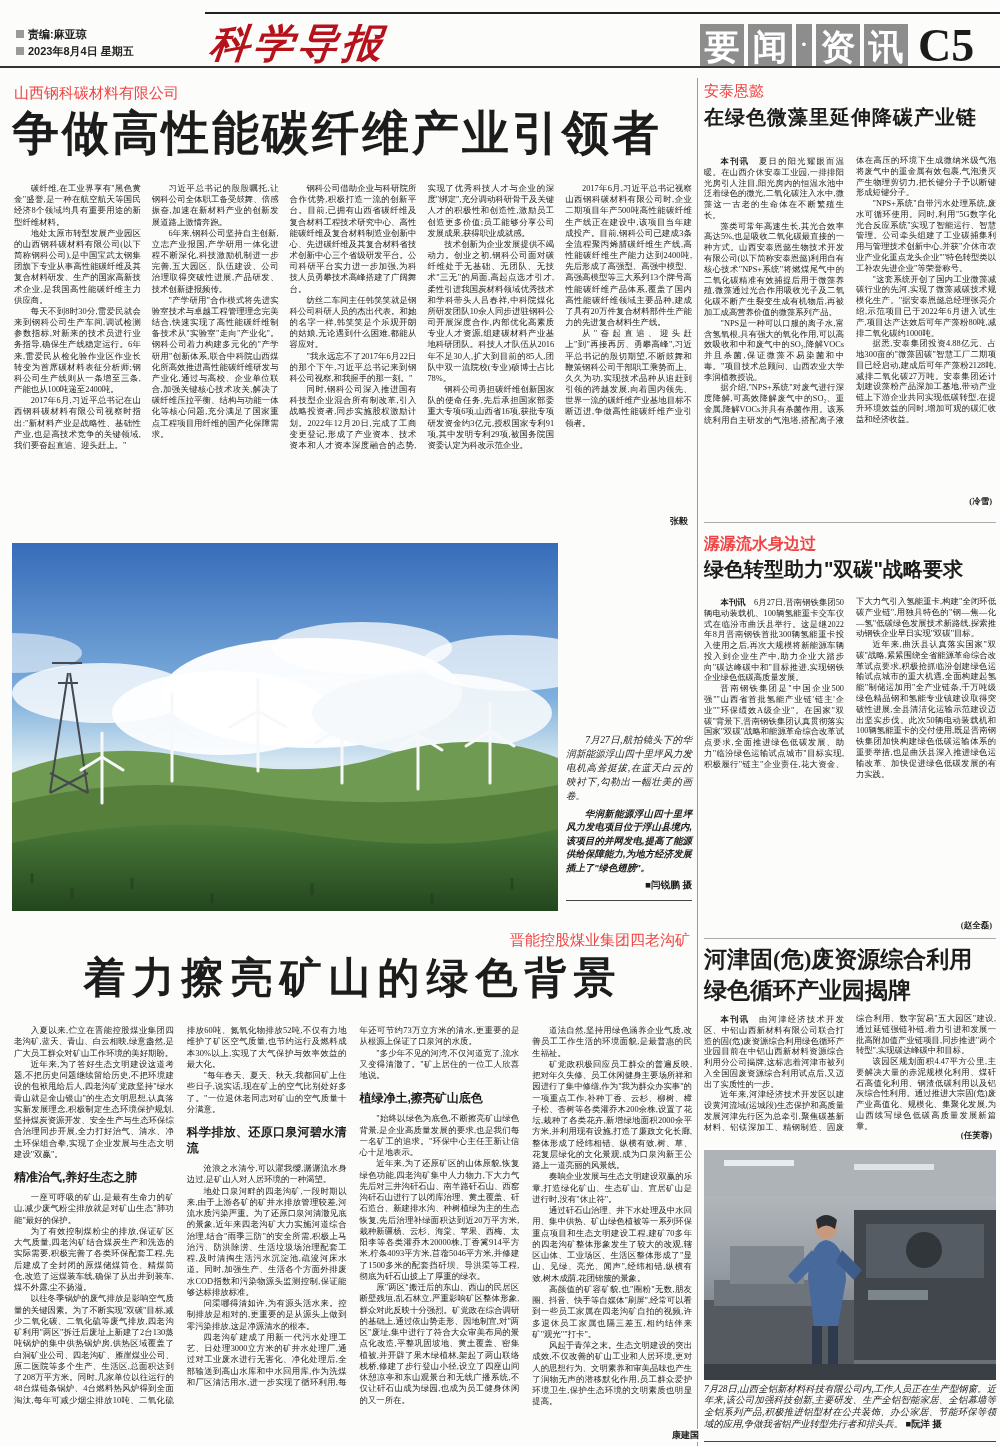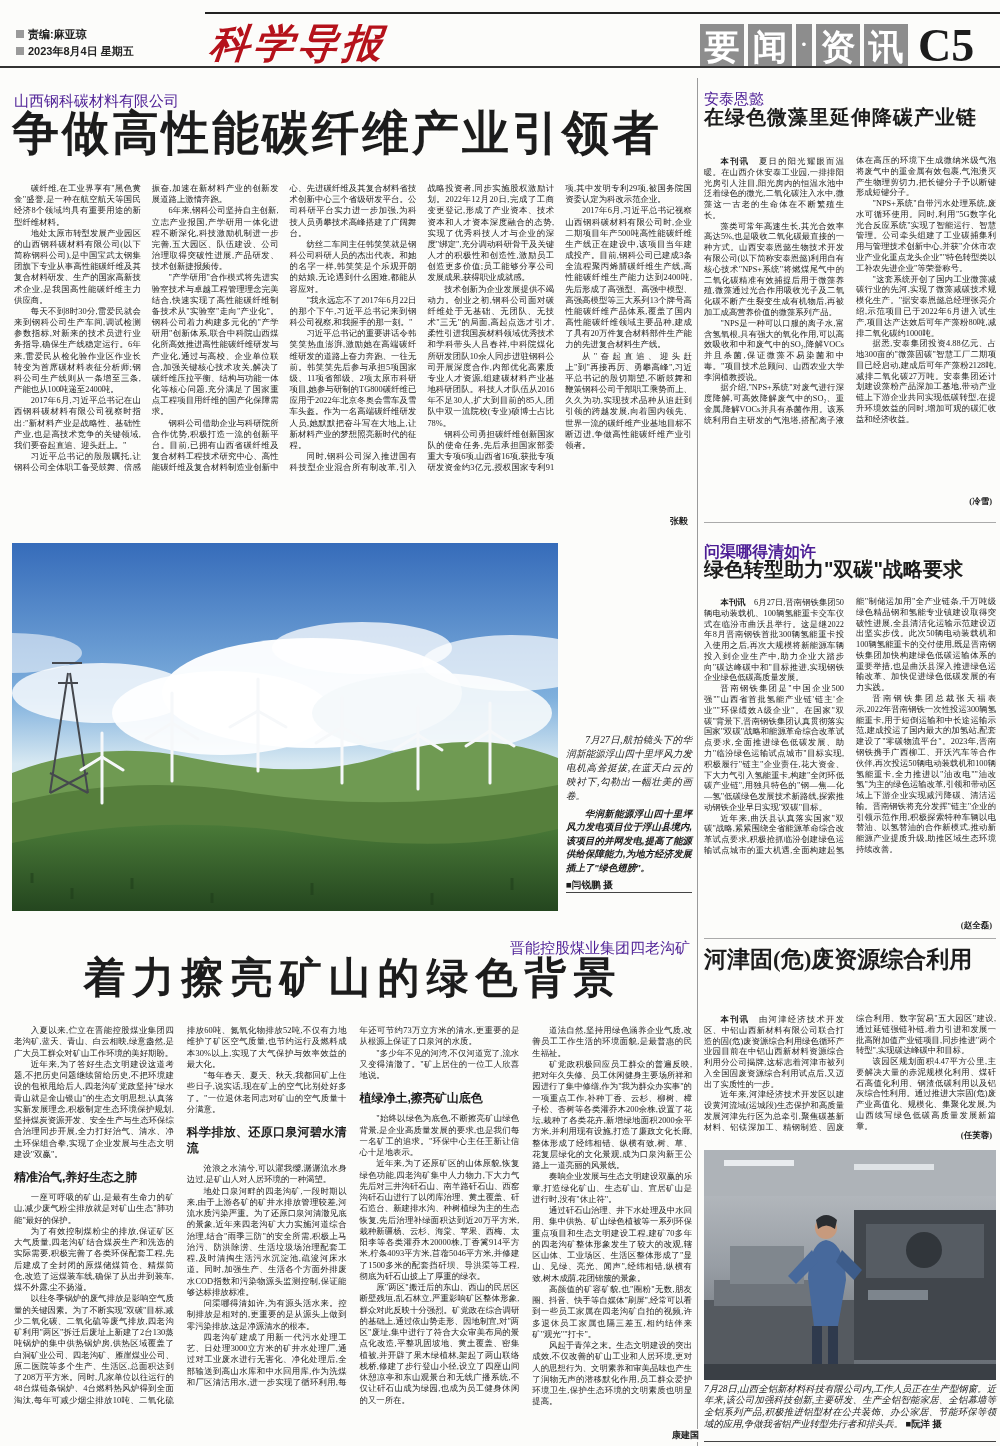--- a/index.html
+++ b/index.html
@@ -16,42 +16,42 @@
             color:#b5121b;letter-spacing:4px;transform:skewX(-6deg);
             font-family:"Liberation Serif",serif;}
   .secrow{left:700px;top:24px;display:flex;align-items:flex-end;}
   .secblock{width:44px;height:44px;background:#8d8d8d;color:#fff;text-align:center;line-height:46px;
             font-size:35px;font-weight:bold;margin-right:4px;font-family:"Liberation Sans",sans-serif;}
   .secdot{width:16px;height:44px;background:#8d8d8d;color:#fff;text-align:center;line-height:40px;
           font-size:22px;font-weight:bold;margin-right:4px;}
   .edition{font-size:46px;font-weight:bold;margin-left:6px;line-height:44px;font-family:"Liberation Serif",serif;}
   .vdiv{left:697px;top:78px;width:1px;height:1368px;background:#9a9a9a;}
   
-  .kicker{font-family:"Liberation Sans","DejaVu Sans",sans-serif;font-size:15px;color:#4c1d95;margin-top:8px;}
+  .kicker{font-family:"Liberation Sans","DejaVu Sans",sans-serif;font-size:15px;color:#ef4444;}
   .body-cols{text-align:justify;}
   .body-cols p{margin:0;text-indent:2em;}
   .body-cols p.subhead{text-indent:0;font-family:"Liberation Sans",sans-serif;font-weight:bold;
                        font-size:12px;margin:9px 0 7px 0;}
   .body-cols p b{font-family:"Liberation Sans",sans-serif;}
   .byline{font-weight:bold;background:#fcfcfa;padding-left:6px;}
   
   .a1-kicker{left:14px;top:84px;}
   .a1-head{left:12px;top:102px;width:680px;font-family:"Liberation Sans","DejaVu Sans",sans-serif;
            font-weight:900;font-size:47px;letter-spacing:3px;}
   .a1-body{left:14px;top:183px;width:678px;height:349px;column-count:5;column-gap:11px;
            font-size:8.4px;line-height:1.33;overflow:hidden;}
   .a1-byline{right:312px;top:515px;font-size:9px;}
   
   .wind-photo{left:12px;top:543px;width:546px;height:368px;overflow:hidden;}
   .wind-cap{left:566px;top:733px;width:126px;font-size:9.6px;line-height:1.45;text-align:justify;}
   .wind-cap .lede{font-style:italic;margin:0;text-indent:2em;}
   .wind-cap .capb{font-family:"Liberation Sans",sans-serif;font-weight:bold;margin:4px 0 0 0;
                   text-indent:2em;font-size:9.4px;font-style:italic;}
-  .wind-cap .credit{font-weight:bold;font-family:"Liberation Sans",sans-serif;
-                    border-bottom:1px solid #444;padding-bottom:0;margin-top:3px;font-style:normal;}
+  .wind-cap .credit{text-align:right;font-weight:bold;font-family:"Liberation Sans",sans-serif;
+                    border-bottom:1px solid #444;padding-bottom:8px;margin-top:3px;font-style:normal;}
   
   .mine-kicker{left:12px;top:931px;width:678px;text-align:right;}
   .mine-head{left:14px;top:950px;width:678px;text-align:center;font-weight:bold;font-size:42px;
              letter-spacing:7px;font-family:"Liberation Serif","DejaVu Serif",serif;}
   .mine-body{left:14px;top:1025px;width:678px;height:421px;column-count:4;column-gap:13px;
              font-size:8.4px;line-height:1.34;overflow:hidden;}
   .mine-byline{right:301px;bottom:4px;font-size:9px;}
   
   .r{left:704px;width:292px;}
   .mg-kicker{top:82px;}
@@ -101,21 +101,20 @@
       <p>碳纤维,在工业界享有"黑色黄金"盛誉,是一种在航空航天等国民经济8个领域均具有重要用途的新型纤维材料。</p>
       <p>地处太原市转型发展产业园区的山西钢科碳材料有限公司(以下简称钢科公司),是中国宝武太钢集团旗下专业从事高性能碳纤维及其复合材料研发、生产的国家高新技术企业,是我国高性能碳纤维主力供应商。</p>
       <p>每天不到8时30分,雷爱民就会来到钢科公司生产车间,调试检测参数指标,对新来的技术员进行业务指导,确保生产线稳定运行。6年来,雷爱民从检化验作业区作业长转变为首席碳材料表征分析师;钢科公司生产线则从一条增至三条,产能也从100吨递至2400吨。</p>
       <p>2017年6月,习近平总书记在山西钢科碳材料有限公司视察时指出:"新材料产业是战略性、基础性产业,也是高技术竞争的关键领域,我们要奋起直追、迎头赶上。"</p>
       <p>习近平总书记的殷殷嘱托,让钢科公司全体职工备受鼓舞、倍感振奋,加速在新材料产业的创新发展道路上激情奔跑。</p>
       <p>6年来,钢科公司坚持自主创新,立志产业报国,产学研用一体化进程不断深化,科技激励机制进一步完善,五大园区、队伍建设、公司治理取得突破性进展,产品研发、技术创新捷报频传。</p>
       <p>"产学研用"合作模式将先进实验室技术与卓越工程管理理念完美结合,快速实现了高性能碳纤维制备技术从"实验室"走向"产业化"。钢科公司着力构建多元化的"产学研用"创新体系,联合中科院山西煤化所高效推进高性能碳纤维研发与产业化,通过与高校、企业单位联合,加强关键核心技术攻关,解决了碳纤维压拉平衡、结构与功能一体化等核心问题,充分满足了国家重点工程项目用纤维的国产化保障需求。</p>
       <p>钢科公司借助企业与科研院所合作优势,积极打造一流的创新平台。目前,已拥有山西省碳纤维及复合材料工程技术研究中心、高性能碳纤维及复合材料制造业创新中心、先进碳纤维及其复合材料省技术创新中心三个省级研发平台。公司科研平台实力进一步加强,为科技人员勇攀技术高峰搭建了广阔舞台。</p>
       <p>纺丝二车间主任韩笑笑就是钢科公司科研人员的杰出代表。和她的名字一样,韩笑笑是个乐观开朗的姑娘,无论遇到什么困难,都能从容应对。</p>
       <p>"我永远忘不了2017年6月22日的那个下午,习近平总书记来到钢科公司视察,和我握手的那一刻。"</p>
-      <p>习近平总书记的重要讲话令韩笑笑热血澎湃,激励她在高端碳纤维研发的道路上奋力奔跑、一往无前。韩笑笑先后参与承担5项国家级、11项省部级、2项太原市科研项目,她参与研制的TG800碳纤维已应用于2022年北京冬奥会雪车及雪车头盔。作为一名高端碳纤维研发人员,她默默把奋斗写在大地上,让新材料产业的梦想照亮新时代的征程。</p>
       <p>同时,钢科公司深入推进国有科技型企业混合所有制改革,引入战略投资者,同步实施股权激励计划。2022年12月20日,完成了工商变更登记,形成了产业资本、技术资本和人才资本深度融合的态势,实现了优秀科技人才与企业的深度"绑定",充分调动科研骨干及关键人才的积极性和创造性,激励员工创造更多价值;员工能够分享公司发展成果,获得职业成就感。</p>
       <p>技术创新为企业发展提供不竭动力。创业之初,钢科公司面对碳纤维处于无基础、无团队、无技术"三无"的局面,高起点选才引才,柔性引进我国炭材料领域优秀技术和学科带头人吕春祥,中科院煤化所研发团队10余人同步进驻钢科公司开展深度合作,内部优化高素质专业人才资源,组建碳材料产业基地科研团队。科技人才队伍从2016年不足30人,扩大到目前的85人,团队中双一流院校(专业)硕博士占比78%。</p>
       <p>钢科公司勇担碳纤维创新国家队的使命任务,先后承担国家部委重大专项6项,山西省16项,获批专项研发资金约3亿元,授权国家专利91项,其中发明专利29项,被国务院国资委认定为科改示范企业。</p>
       <p>2017年6月,习近平总书记视察山西钢科碳材料有限公司时,企业二期项目年产500吨高性能碳纤维生产线正在建设中,该项目当年建成投产。目前,钢科公司已建成3条全流程聚丙烯腈碳纤维生产线,高性能碳纤维生产能力达到2400吨,先后形成了高强型、高强中模型、高强高模型等三大系列13个牌号高性能碳纤维产品体系,覆盖了国内高性能碳纤维领域主要品种,建成了具有20万件复合材料部件生产能力的先进复合材料生产线。</p>
       <p>从"奋起直追、迎头赶上"到"再接再厉、勇攀高峰",习近平总书记的殷切期望,不断鼓舞和鞭策钢科公司干部职工乘势而上、久久为功,实现技术品种从追赶到引领的跨越发展,向着国内领先、世界一流的碳纤维产业基地目标不断迈进,争做高性能碳纤维产业引领者。</p>
     </div>
   <div class="abs byline a1-byline">张毅</div>
 
   <div class="abs wind-photo">
     <svg width="546" height="368" viewBox="0 0 546 368" preserveAspectRatio="none">
@@ -237,33 +236,33 @@
       <p>藻类可常年高速生长,其光合效率高达5%,也是吸收二氧化碳最直接的一种方式。山西安泰恩懿生物技术开发有限公司(以下简称安泰恩懿)利用自有核心技术"NPS+系统"将燃煤尾气中的二氧化碳精准有效捕捉后用于微藻养殖,微藻通过光合作用吸收光子及二氧化碳不断产生裂变生成有机物后,再被加工成高营养价值的微藻系列产品。</p>
       <p>"NPS是一种可以口服的离子水,富含氢氧根,具有强大的氧化作用,可以高效吸收和中和废气中的SO₂,降解VOCs并且杀菌,保证微藻不易染菌和中毒。"项目技术总顾问、山西农业大学李润植教授说。</p>
       <p>据介绍,"NPS+系统"对废气进行深度降解,可高效降解废气中的SO₂、重金属,降解VOCs并具有杀菌作用。该系统利用自主研发的气泡塔,搭配离子液体在高压的环境下生成微纳米级气泡将废气中的重金属有效包裹,气泡溃灭产生物理剪切力,把长键分子予以断键形成短键分子。</p>
       <p>"NPS+系统"自带污水处理系统,废水可循环使用。同时,利用"5G数字化光合反应系统"实现了智能运行、智慧管理。公司牵头组建了工业碳捕集利用与管理技术创新中心,并获"介休市农业产业化重点龙头企业""特色转型类以工补农先进企业"等荣誉称号。</p>
       <p>"这套系统开创了国内工业微藻减碳行业的先河,实现了微藻减碳技术规模化生产。"据安泰恩懿总经理张亮介绍,示范项目已于2022年6月进入试生产,项目达产达效后可年产藻粉80吨,减排二氧化碳约1000吨。</p>
       <p>据悉,安泰集团投资4.88亿元、占地300亩的"微藻固碳"智慧工厂二期项目已经启动,建成后可年产藻粉2128吨,减排二氧化碳27万吨。安泰集团还计划建设藻粉产品深加工基地,带动产业链上下游企业共同实现低碳转型,在提升环境效益的同时,增加可观的碳汇收益和经济收益。</p>
     </div>
   <div class="abs byline mg-byline">(冷雪)</div>
   <div class="abs r hr1"></div>
 
-  <div class="abs r kicker jn-kicker">问渠哪得清如许</div>
+  <div class="abs r kicker jn-kicker">潺潺流水身边过</div>
   <div class="abs r jn-head">绿色转型助力"双碳"战略要求</div>
   <div class="abs r body-cols jn-body">
       <p><b>本刊讯</b>　6月27日,晋南钢铁集团50辆电动装载机、100辆氢能重卡交车仪式在临汾市曲沃县举行。这是继2022年8月晋南钢铁首批300辆氢能重卡投入使用之后,再次大规模将新能源车辆投入到企业生产中,助力企业大踏步向"碳达峰碳中和"目标推进,实现钢铁企业绿色低碳高质量发展。</p>
       <p>晋南钢铁集团是"中国企业500强""山西省首批氢能产业链'链主'企业""环保绩效A级企业"。在国家"双碳"背景下,晋南钢铁集团认真贯彻落实国家"双碳"战略和能源革命综合改革试点要求,全面推进绿色低碳发展、助力"临汾绿色运输试点城市"目标实现,积极履行"链主"企业责任,花大资金、下大力气引入氢能重卡,构建"全闭环低碳产业链",用独具特色的"钢—焦—化—氢"低碳绿色发展技术新路线,探索推动钢铁企业早日实现"双碳"目标。</p>
       <p>近年来,曲沃县认真落实国家"双碳"战略,紧紧围绕全省能源革命综合改革试点要求,积极抢抓临汾创建绿色运输试点城市的重大机遇,全面构建起氢能"制储运加用"全产业链条,千万吨级绿色精品钢和氢能专业镇建设取得突破性进展,全县清洁化运输示范建设迈出坚实步伐。此次50辆电动装载机和100辆氢能重卡的交付使用,既是晋南钢铁集团加快构建绿色低碳运输体系的重要举措,也是曲沃县深入推进绿色运输改革、加快促进绿色低碳发展的有力实践。</p>
-      <p>晋南钢铁集团总裁张天福表示,2022年晋南钢铁一次性投运300辆氢能重卡,用于短倒运输和中长途运输示范,建成投运了国内最大的加氢站,配套建设了"零碳物流平台"。2023年,晋南钢铁携手广西柳工、开沃汽车等合作伙伴,再次投运50辆电动装载机和100辆氢能重卡,全力推进以"油改电""油改氢"为主的绿色运输改革,引领和带动区域上下游企业实现减污降碳、清洁运输。晋南钢铁将充分发挥"链主"企业的引领示范作用,积极探索特种车辆以电替油、以氢替油的合作新模式,推动新能源产业提质升级,助推区域生态环境持续改善。</p>
     </div>
   <div class="abs byline jn-byline">(赵全磊)</div>
   <div class="abs r hr2"></div>
 
   <div class="abs r hj-head">
     <div>河津固(危)废资源综合利用</div>
+    <div>绿色循环产业园揭牌</div>
   </div>
   <div class="abs r body-cols hj-body">
       <p><b>本刊讯</b>　由河津经济技术开发区、中铝山西新材料有限公司联合打造的固(危)废资源综合利用绿色循环产业园目前在中铝山西新材料资源综合利用分公司揭牌,这标志着河津市被列入全国固废资源综合利用试点后,又迈出了实质性的一步。</p>
       <p>近年来,河津经济技术开发区以建设黄河流域(运城段)生态保护和高质量发展河津先行区为总牵引,聚焦碳基新材料、铝镁深加工、精钢制造、固废综合利用、数字贸易"五大园区"建设,通过延链强链补链,着力引进和发展一批高附加值产业链项目,同步推进"两个转型",实现碳达峰碳中和目标。</p>
       <p>该园区规划面积4.47平方公里,主要解决大量的赤泥规模化利用、煤矸石高值化利用、钢渣低碳利用以及铝灰综合性利用。通过推进大宗固(危)废产业高值化、规模化、集聚化发展,为山西续写绿色低碳高质量发展新篇章。</p>
     </div>
   <div class="abs byline hj-byline">(任芙蓉)</div>
 
   <div class="abs r alu-photo">
     <svg width="292" height="230" viewBox="0 0 292 230" preserveAspectRatio="none">

